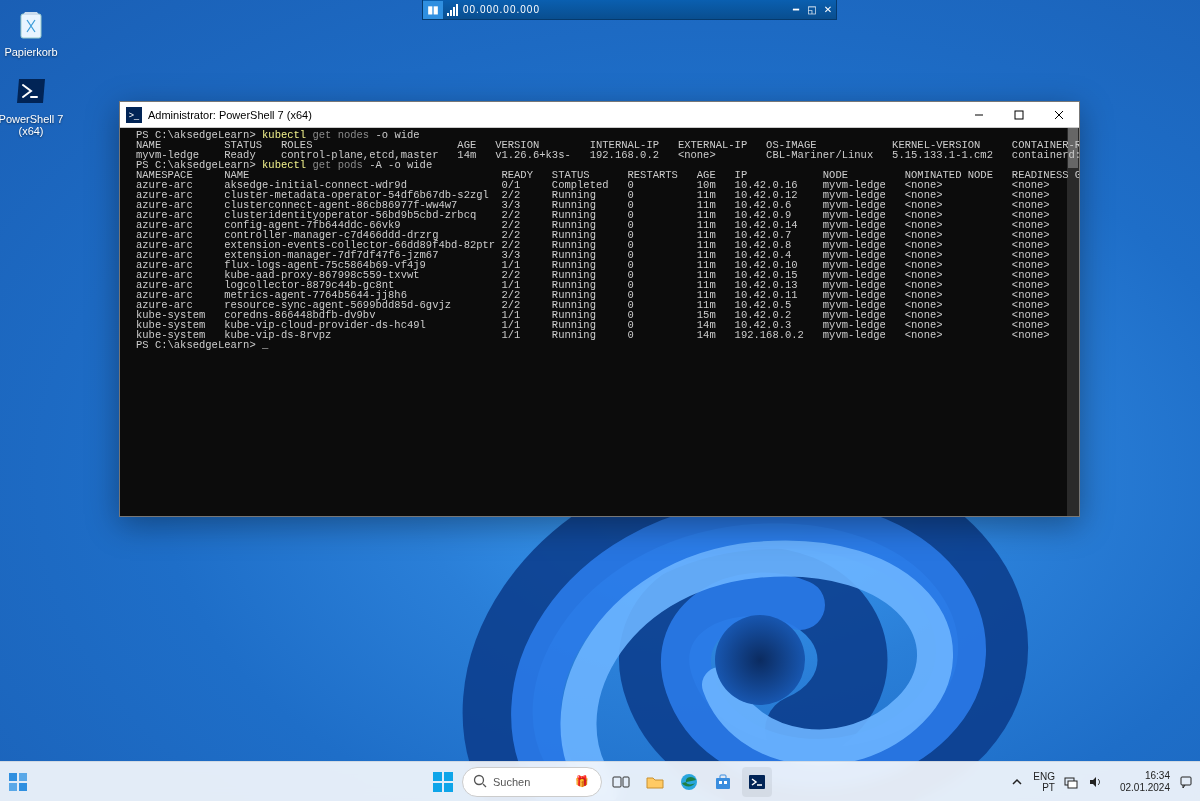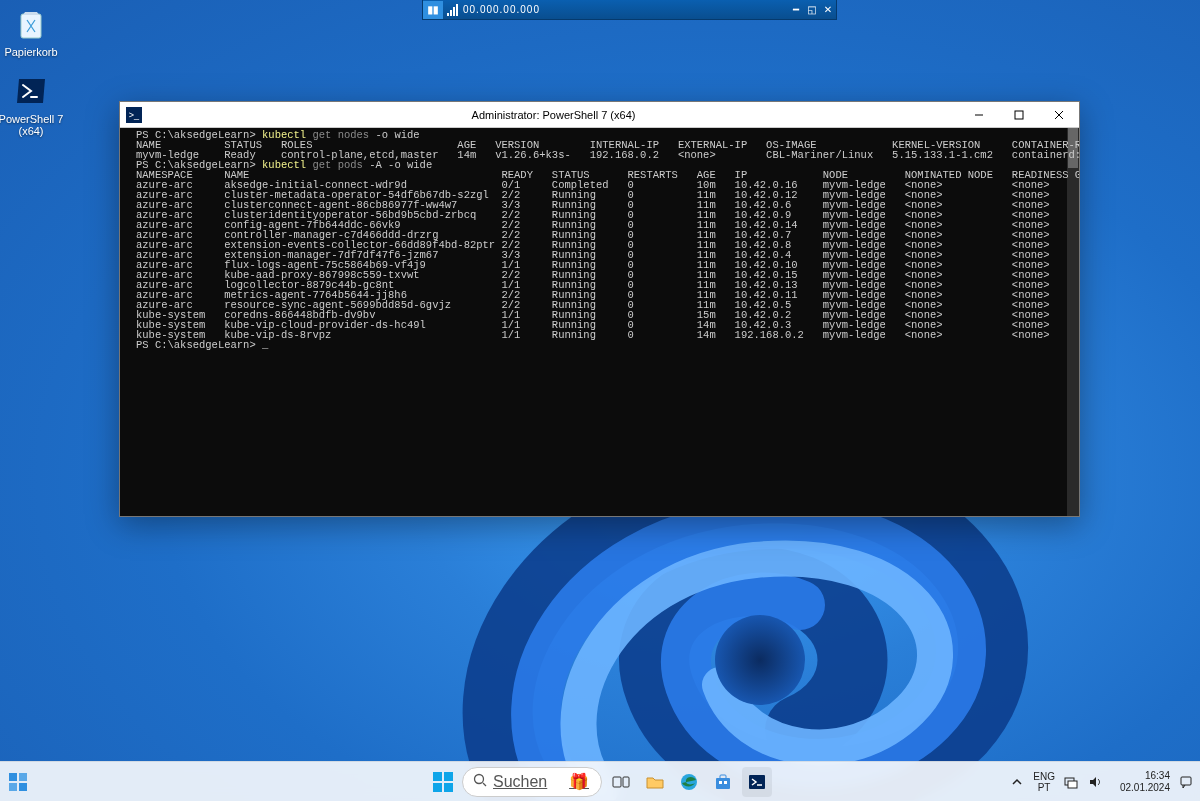--- a/index.html
+++ b/index.html
@@ -23,38 +23,38 @@
   .mediabar .ico { width:20px; height:18px; background:#2f8fe0; display:flex; align-items:center; justify-content:center; margin-right:4px; font-weight:bold; }
   .mediabar .sig { width:16px; display:flex; align-items:flex-end; gap:1px; height:12px; }
   .mediabar .sig span{ background:#fff; width:2px; }
   .mediabar .counter{ flex:1; letter-spacing:1px; }
   .mediabar .wbtn { width:16px; height:14px; display:flex; align-items:center; justify-content:center; cursor:pointer; }
 
   
   .win { position:absolute; left:119px; top:101px; width:961px; height:416px; background:#fff; border:1px solid #777; box-shadow:0 8px 30px rgba(0,0,0,.35); display:flex; flex-direction:column; }
   .titlebar { height:26px; background:#fff; display:flex; align-items:center; font-size:11px; color:#000; border-bottom:1px solid #ccc; }
   .titlebar .ticon { width:16px; height:16px; margin:0 6px 0 6px; background:#012456; display:flex; align-items:center; justify-content:center; color:#fff; font-size:9px; }
-  .titlebar .ttext { flex:1;text-align:center; }
+  .titlebar .ttext { flex:1; }
   .titlebar .tbtn { width:40px; height:26px; display:flex; align-items:center; justify-content:center; cursor:pointer; }
   .terminal { flex:1; background:#0c0c0c; color:#cccccc; font-family:Consolas,"Courier New",monospace; font-size:10.5px; line-height:10px; padding:2px 16px; white-space:pre; overflow:hidden; position:relative; }
   .terminal .scrollbar { position:absolute; right:0; top:0; bottom:0; width:12px; background:#2a2a2a; }
   .terminal .scrollbar .thumb { position:absolute; left:1px; right:1px; top:0; height:40px; background:#666; }
   .yellow { color:#f2f28c; }
   .gray { color:#8a8a8a; }
 
   
   .taskbar { position:absolute; left:0; right:0; bottom:0; height:40px; background:rgba(244,247,252,.92); backdrop-filter:blur(6px); border-top:1px solid rgba(0,0,0,.08); display:flex; align-items:center; }
   .taskbar .left { position:absolute; left:4px; top:6px; width:28px; height:28px; display:flex; align-items:center; justify-content:center; }
   .taskbar .center { position:absolute; left:50%; transform:translateX(-50%); display:flex; align-items:center; gap:4px; }
   .taskbar .tbicon { width:30px; height:30px; display:flex; align-items:center; justify-content:center; border-radius:4px; cursor:pointer; }
-  .taskbar .search { display:flex; align-items:center; background:#fff; border:1px solid #ccc; border-radius:16px; height:30px; padding:0 12px 0 10px; font-size:16px; color:#555; gap:6px; width:140px;text-decoration:underline; }
+  .taskbar .search { display:flex; align-items:center; background:#fff; border:1px solid #ccc; border-radius:16px; height:30px; padding:0 12px 0 10px; font-size:11px; color:#555; gap:6px; width:140px; }
   .taskbar .right { position:absolute; right:6px; top:0; bottom:0; display:flex; align-items:center; gap:8px; font-size:10px; color:#222; }
   .taskbar .right .clk { text-align:right; line-height:12px;margin-left:9px; }
   .taskbar .right .sico { width:16px; height:16px; display:flex; align-items:center; justify-content:center; }
-  .lang { text-align:center; line-height:11px; }
+  .lang { text-align:right; line-height:11px; }
 </style>
 </head>
 <body>
 
 <div class="swirl">
 <svg viewBox="0 0 700 370">
   <defs>
     <radialGradient id="g1" cx="50%" cy="50%" r="60%">
       <stop offset="0%" stop-color="#0b2b60"></stop>
           <stop offset="100%" stop-color="#1a5fc0"></stop>

